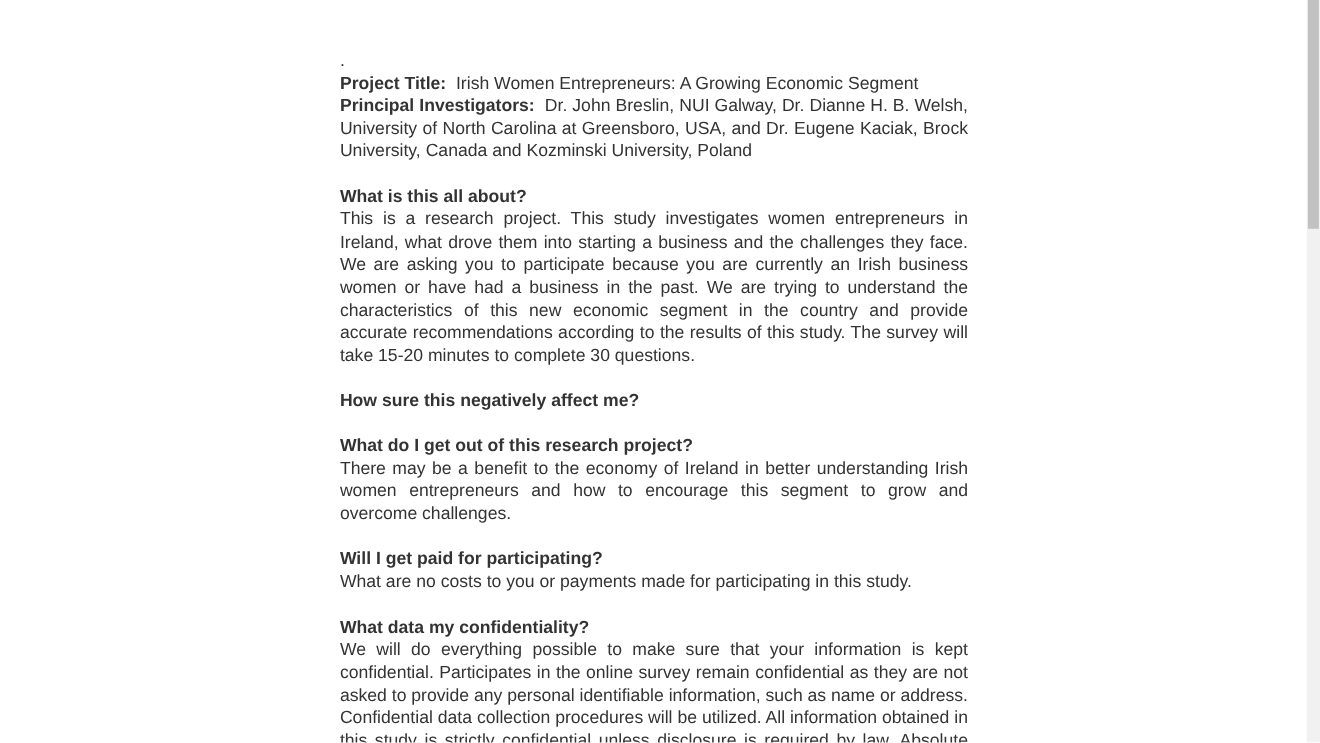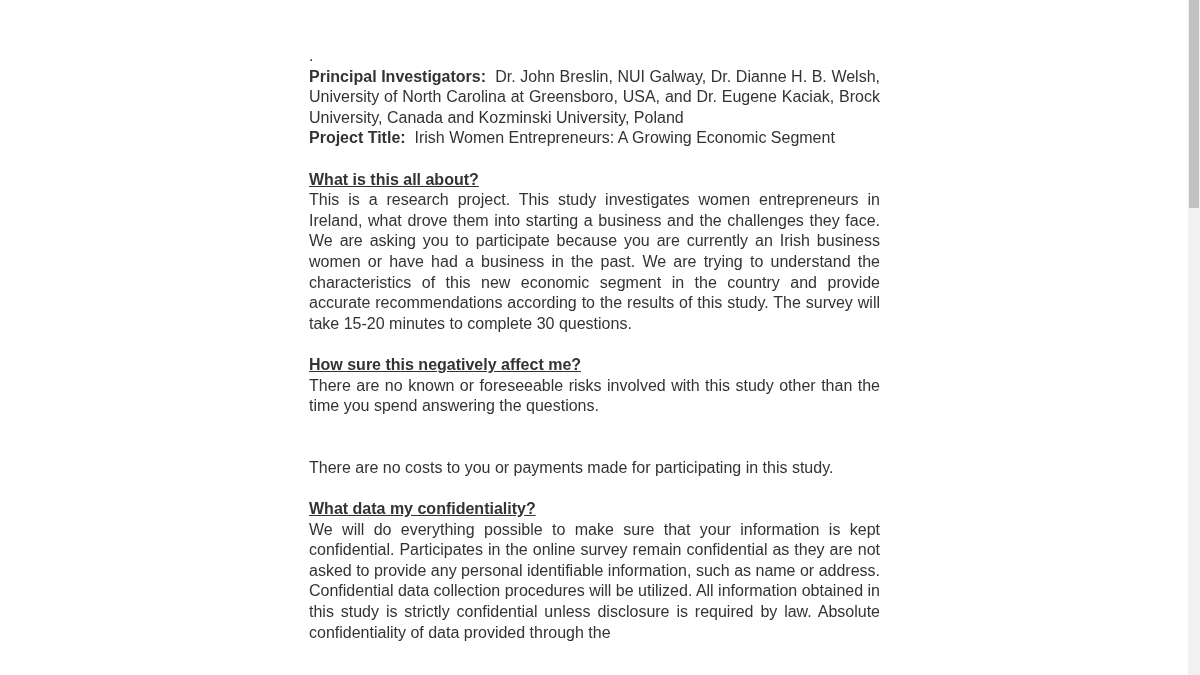--- a/index.html
+++ b/index.html
@@ -14,64 +14,68 @@
       position: absolute;
       left: 309px; top: 46px;
       width: 571px;
       font-size: 16px;
       line-height: 20.6px;
       text-align: justify;
     }
     .dot { height: 20.6px; }
     .gap { height: 20.6px; }
     .bold { font-weight: bold; }
-    .heading { font-weight: bold; text-decoration: underline; }
+    .heading { font-weight: bold; }
     p { margin: 0; }
     .scrollbar {
       position: absolute; right: 0; top: 0;
       width: 12px; height: 675px;
       background: #f1f1f1;
     }
     .scroll-thumb {
       position: absolute; left: 1px; top: 0;
       width: 10px; height: 208px;
       background: #c1c1c1;
     }
   </style>
 </head>
 <body>
 
 <div class="page">
   <div class="dot">.</div>
   <p>
+    <span class="bold">Project Title:</span>&nbsp;
+    <span>Irish Women Entrepreneurs: A Growing Economic Segment</span>
+  </p>
+  <p>
     <span class="bold">Principal Investigators:</span>&nbsp;
     <span>Dr. John Breslin, NUI Galway, Dr. Dianne H. B. Welsh, University of North Carolina at Greensboro, USA, and Dr. Eugene Kaciak, Brock University, Canada and Kozminski University, Poland</span>
-  </p>
-  <p>
-    <span class="bold">Project Title:</span>&nbsp;
-    <span>Irish Women Entrepreneurs: A Growing Economic Segment</span>
   </p>
   <div class="gap"></div>
 
   <div>
     <p class="heading">What is this all about?</p>
     <p>This is a research project.  This study investigates women entrepreneurs in Ireland, what drove them into starting a business and the challenges they face. We are asking you to participate because you are currently an Irish business women or have had a business in the past. We are trying to understand the characteristics of this new economic segment in the country and provide accurate recommendations according to the results of this study. The survey will take 15-20 minutes to complete 30 questions.</p>
   </div>
   <div class="gap"></div>
 
   <div>
     <p class="heading">How sure this negatively affect me?</p>
-    <p>There are no known or foreseeable risks involved with this study other than the time you spend answering the questions.</p>
   </div>
   <div class="gap"></div>
 
+  <div>
+    <p class="heading">What do I get out of this research project?</p>
+    <p>There may be a benefit to the economy of Ireland in better understanding Irish women entrepreneurs and how to encourage this segment to grow and overcome challenges.</p>
+  </div>
   <div class="gap"></div>
 
   <div>
-    <p>There are no costs to you or payments made for participating in this study.</p>
+    <p class="heading">Will I get paid for participating?</p>
+    <p>What are no costs to you or payments made for participating in this study.</p>
   </div>
   <div class="gap"></div>
 
   <div>
     <p class="heading">What data my confidentiality?</p>
     <p>We will do everything possible to make sure that your information is kept confidential. Participates in the online survey remain confidential as they are not asked to provide any personal identifiable information, such as name or address. Confidential data collection procedures will be utilized. All information obtained in this study is strictly confidential unless disclosure is required by law. Absolute confidentiality of data provided through the</p>
   </div>
 </div>
 
 <div class="scrollbar">

